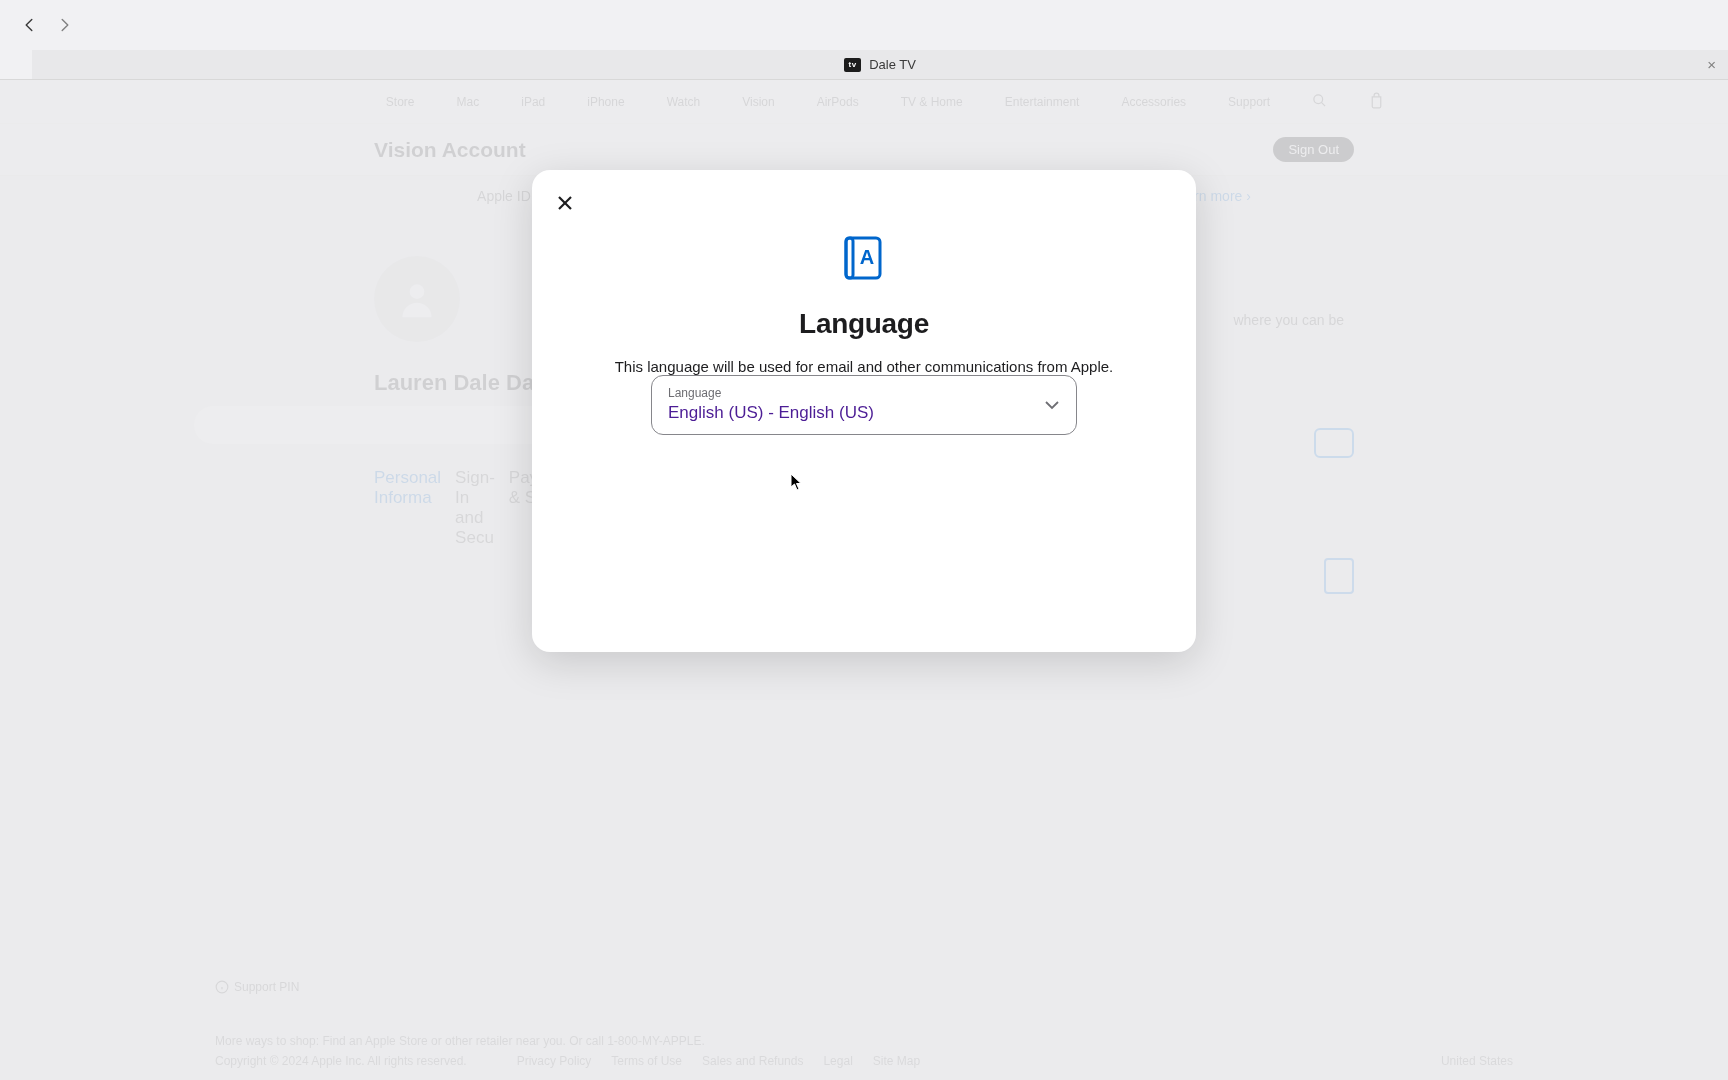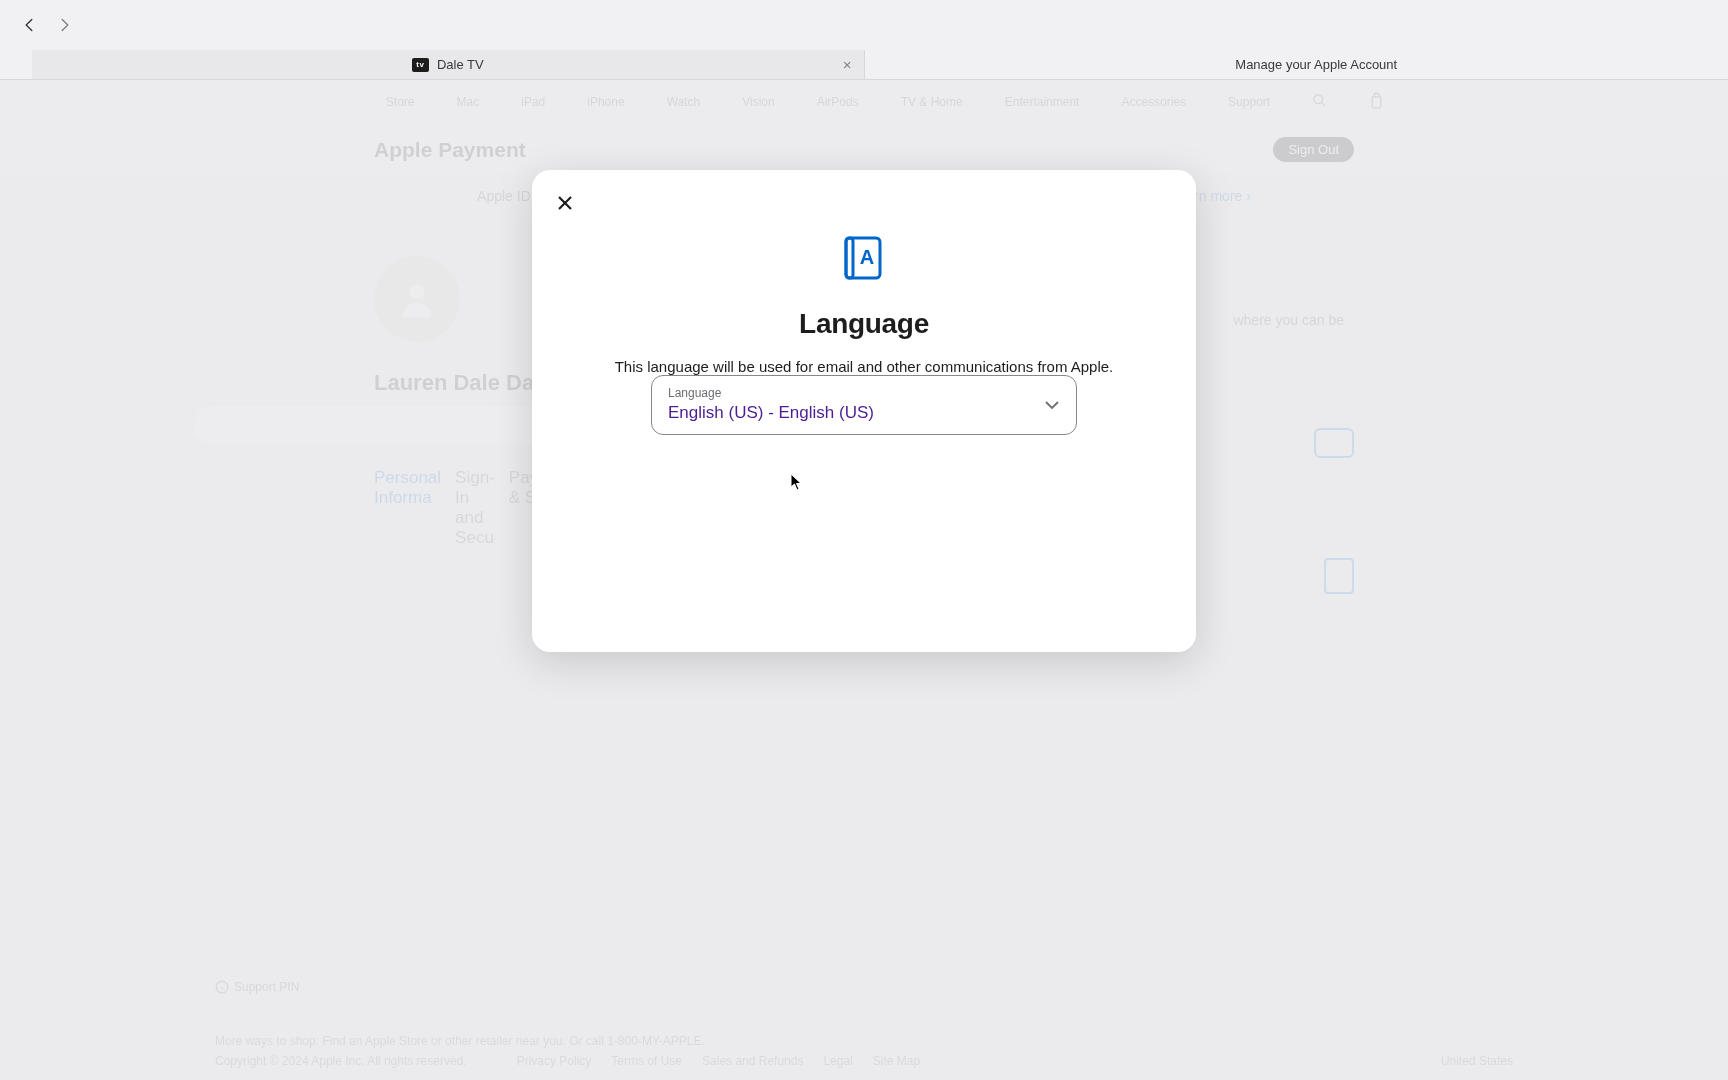--- a/index.html
+++ b/index.html
@@ -93,24 +93,20 @@
   </div>
 </div>
 
 <div class="tab-strip">
   <div class="tab inactive">
     <span class="tab-icon">
         <span class="tv-icon">tv</span>
       </span>
     <span>Dale TV</span>
     <span class="tab-close">×</span>
-  </div>
-  <div class="tab">
-    <span class="tab-icon apple-glyph"></span>
-    <span>Manage your Apple Account</span>
   </div>
 </div>
 
 <div class="bg-content">
 
   <div class="apple-nav">
     <span class="logo"></span>
     <span>Store</span>
     <span>Mac</span>
     <span>iPad</span>
@@ -131,21 +127,21 @@
     <span>
       <svg width="15" height="17" viewBox="0 0 24 28" fill="none" stroke="currentColor" stroke-width="2">
           <path d="M5 8 h14 v16 a2 2 0 0 1 -2 2 h-10 a2 2 0 0 1 -2 -2 z"></path>
           <path d="M8 8 v-2 a4 4 0 0 1 8 0 v2"></path>
         </svg>
     </span>
   </div>
 
   <div class="sub-header">
     <div class="sub-header-inner">
-      <div class="sub-title">Apple Payment</div>
+      <div class="sub-title">Vision Account</div>
       <div class="sign-out-btn">Sign Out</div>
     </div>
   </div>
 
   <div class="notice-bar">
     <span>Apple ID</span>
     <span style="width:640px;"></span>
     <span class="notice-link">Learn more ›</span>
   </div>
 

